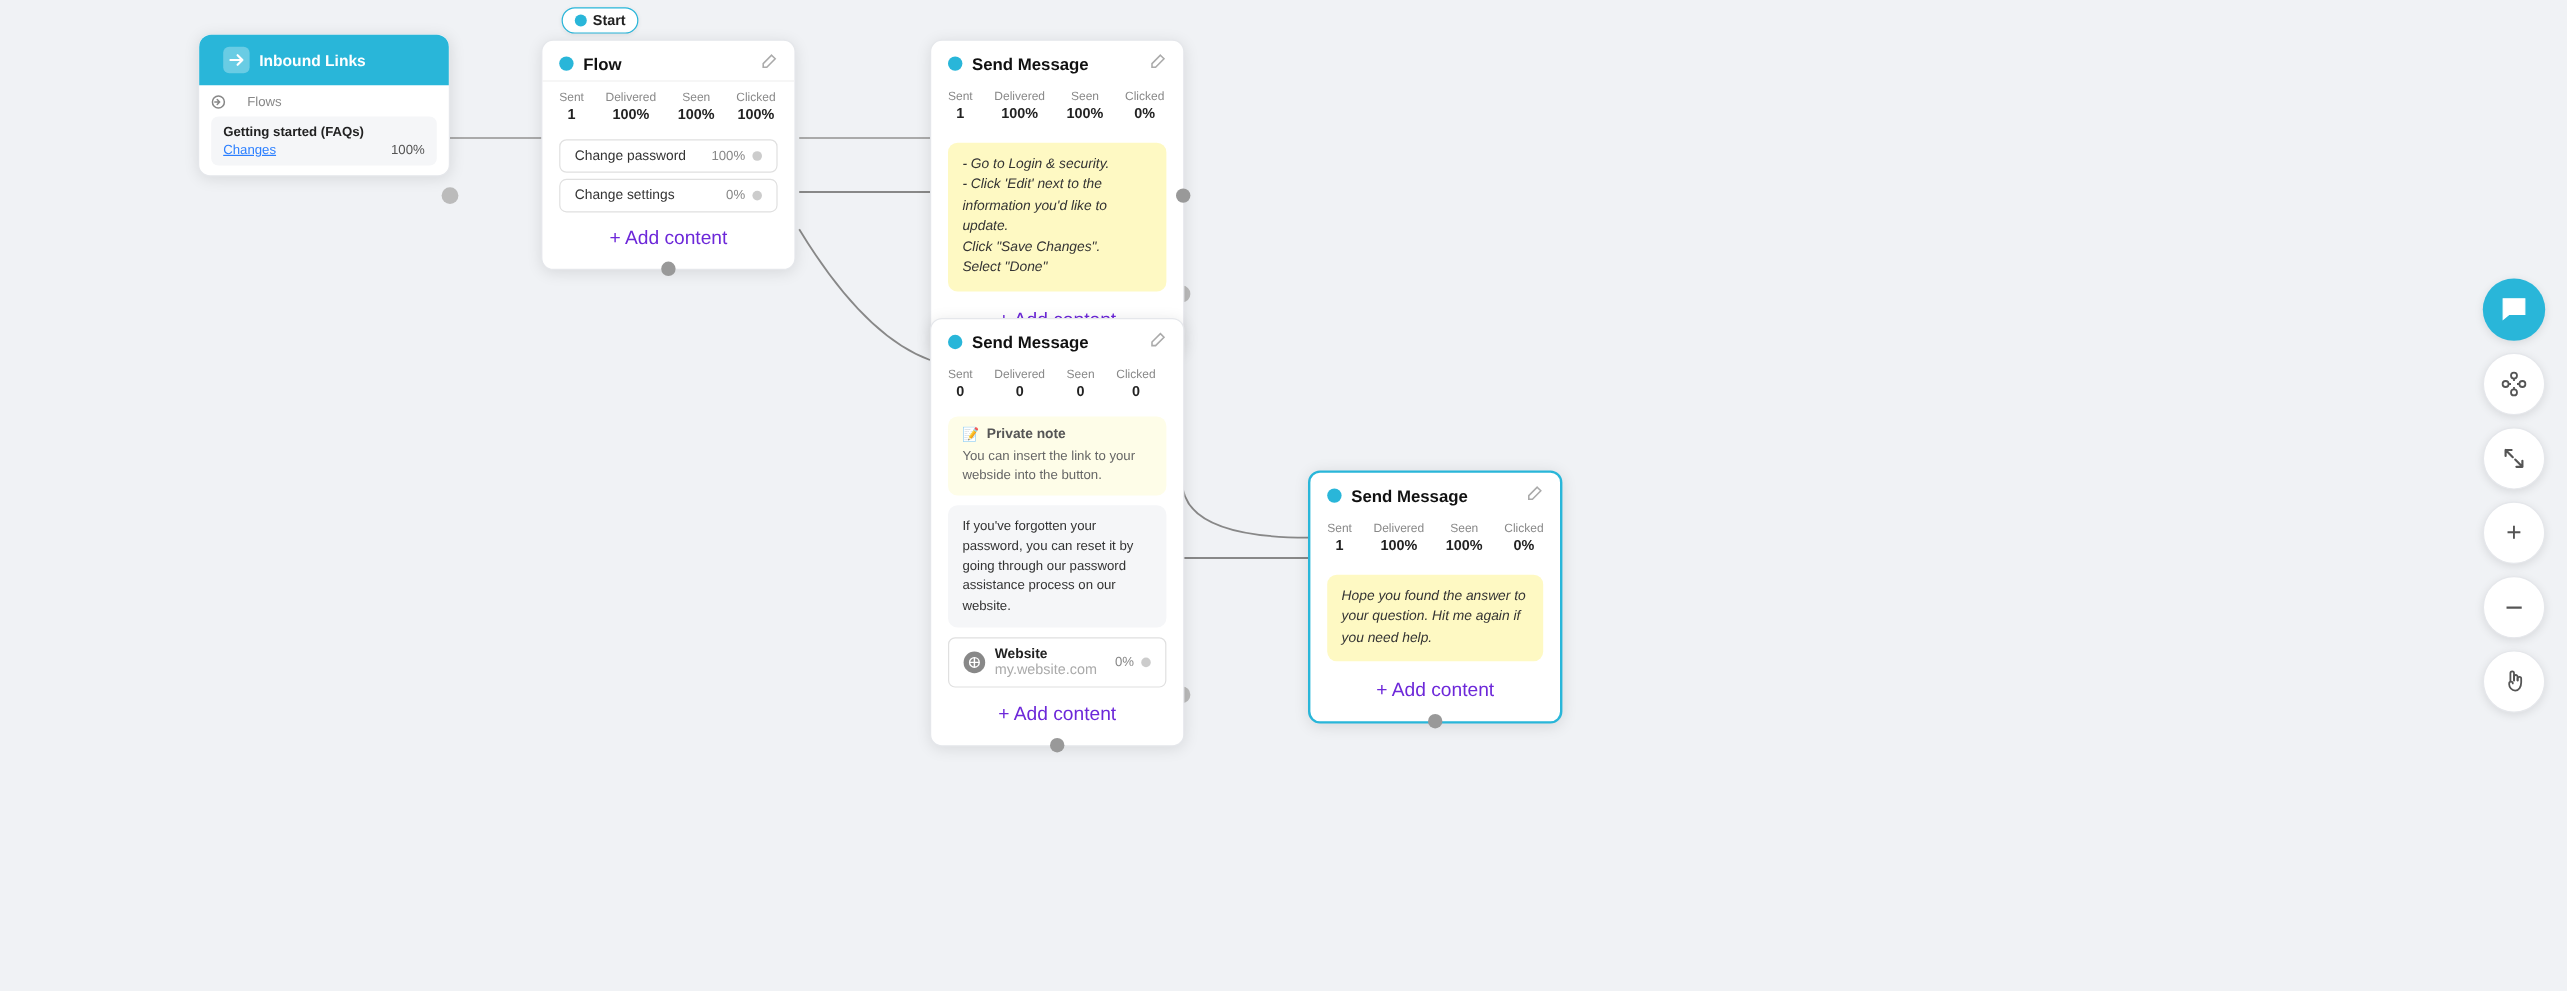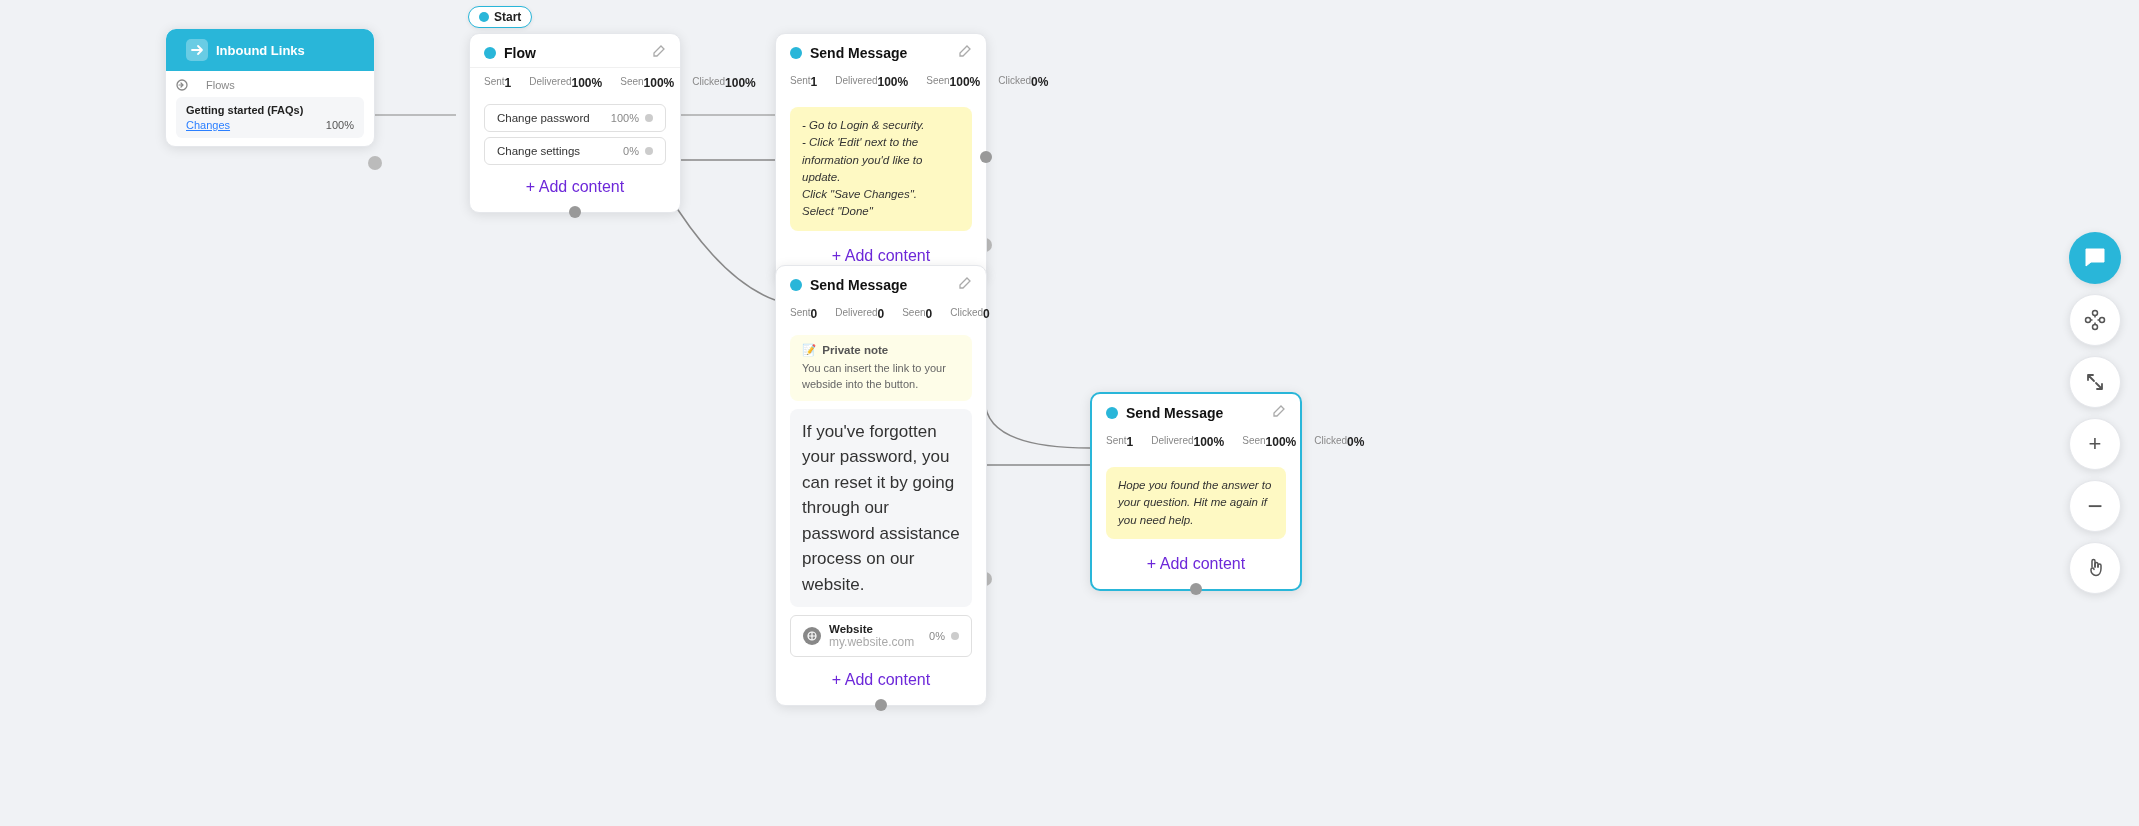--- a/index.html
+++ b/index.html
@@ -50,21 +50,22 @@
     }
 
     .node-stats {
       display: flex;
       gap: 18px;
       padding: 8px 14px 6px;
     }
 
     .stat-item {
       display: flex;
-      flex-direction: row;
+      flex-direction: column;
+      align-items: center;
     }
 
     .stat-label {
       font-size: 10px;
       color: #888;
       margin-bottom: 1px;
     }
 
     .stat-value {
       font-size: 12px;
@@ -173,21 +174,21 @@
 
     .start-dot {
       width: 10px;
       height: 10px;
       border-radius: 50%;
       background: #29b6d9;
     }
 
     
     .flow-node {
-      left: 469px;
+      left: 451px;
       top: 33px;
       width: 210px;
     }
 
     .blue-dot {
       width: 12px;
       height: 12px;
       border-radius: 50%;
       background: #29b6d9;
       flex-shrink: 0;
@@ -303,21 +304,21 @@
       margin-bottom: 4px;
     }
 
     .private-note-text {
       font-size: 11px;
       color: #666;
       line-height: 1.45;
     }
 
     .reset-message {
-      font-size: 17px;
+      font-size: 11px;
       color: #333;
       line-height: 1.5;
       background: #f5f6f8;
       border-radius: 8px;
       padding: 10px 12px;
       margin-bottom: 8px;
     }
 
     .website-btn {
       background: #fff;

